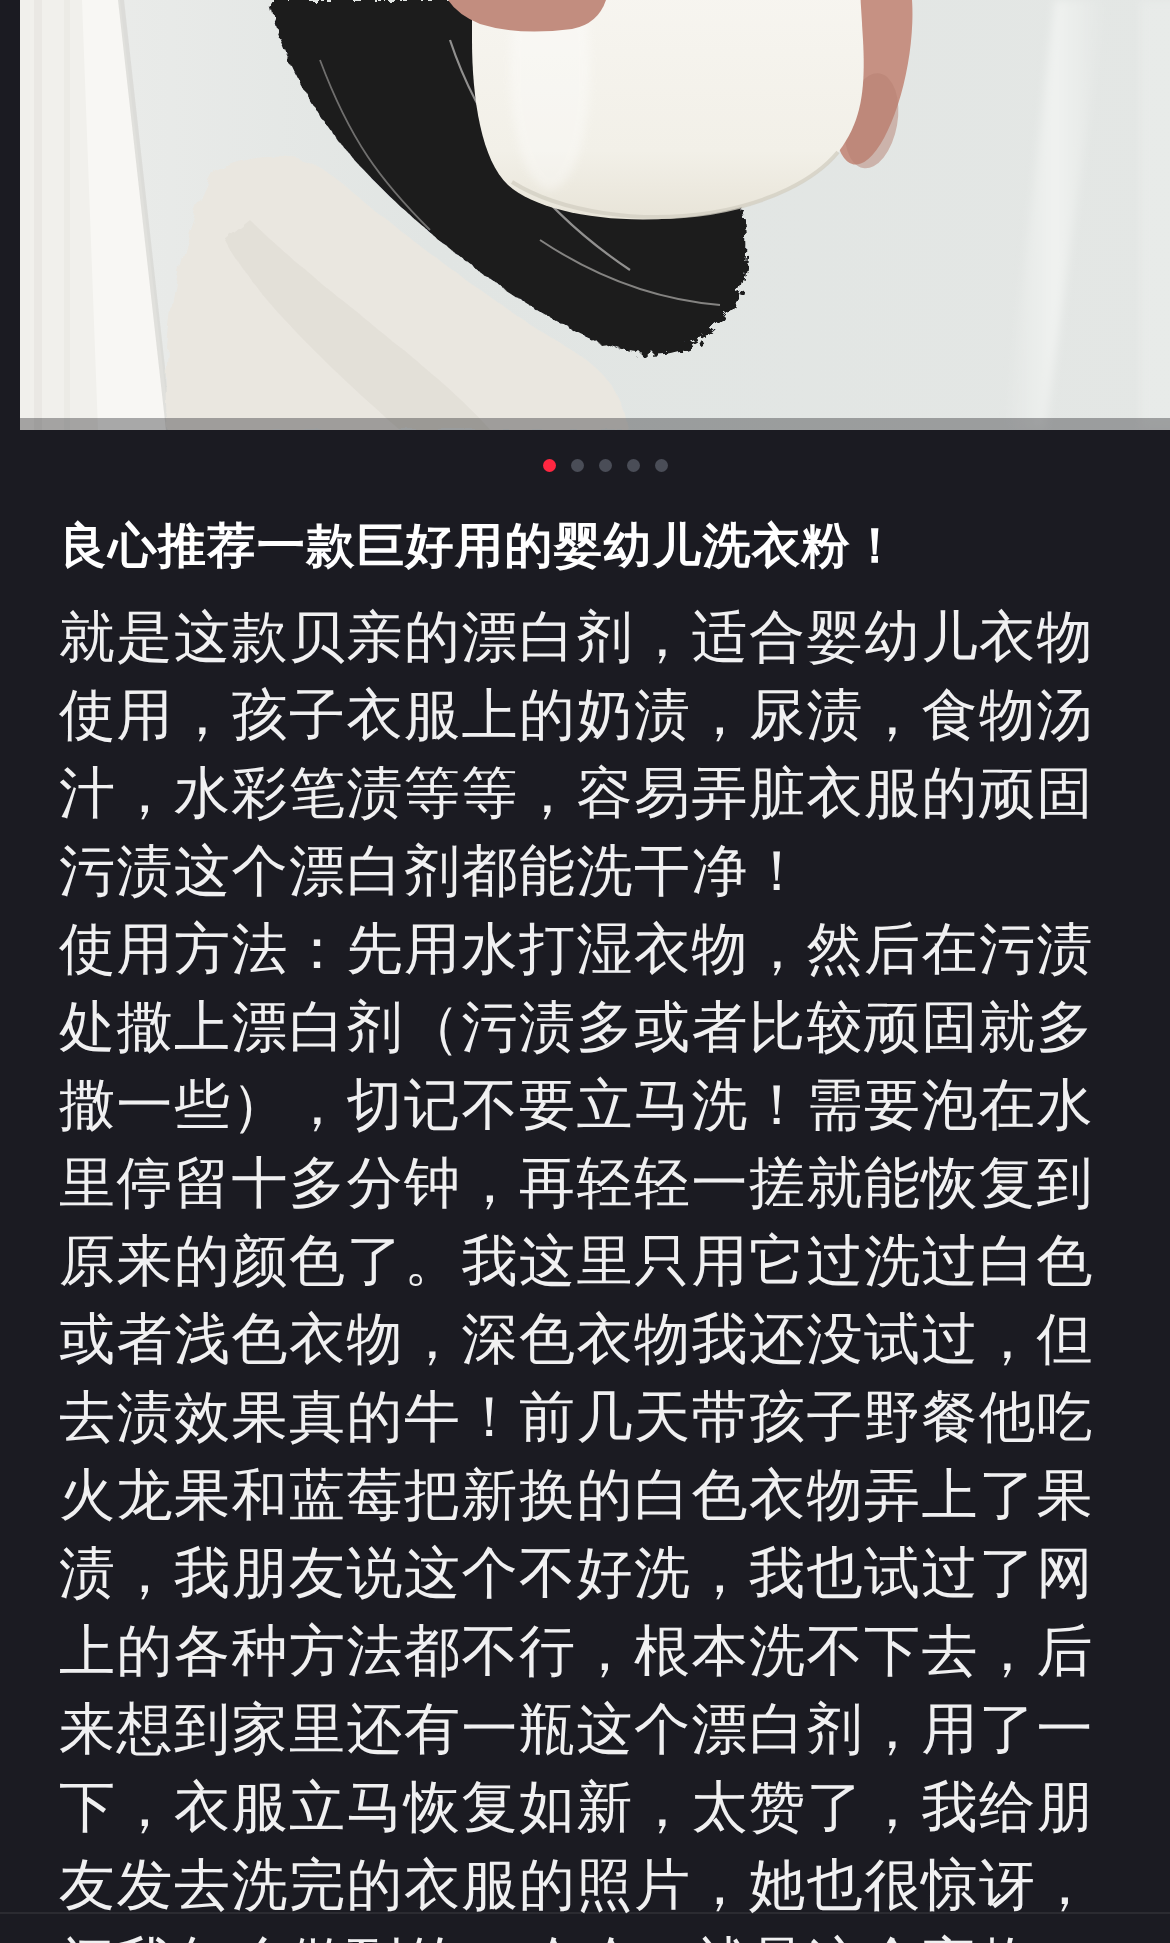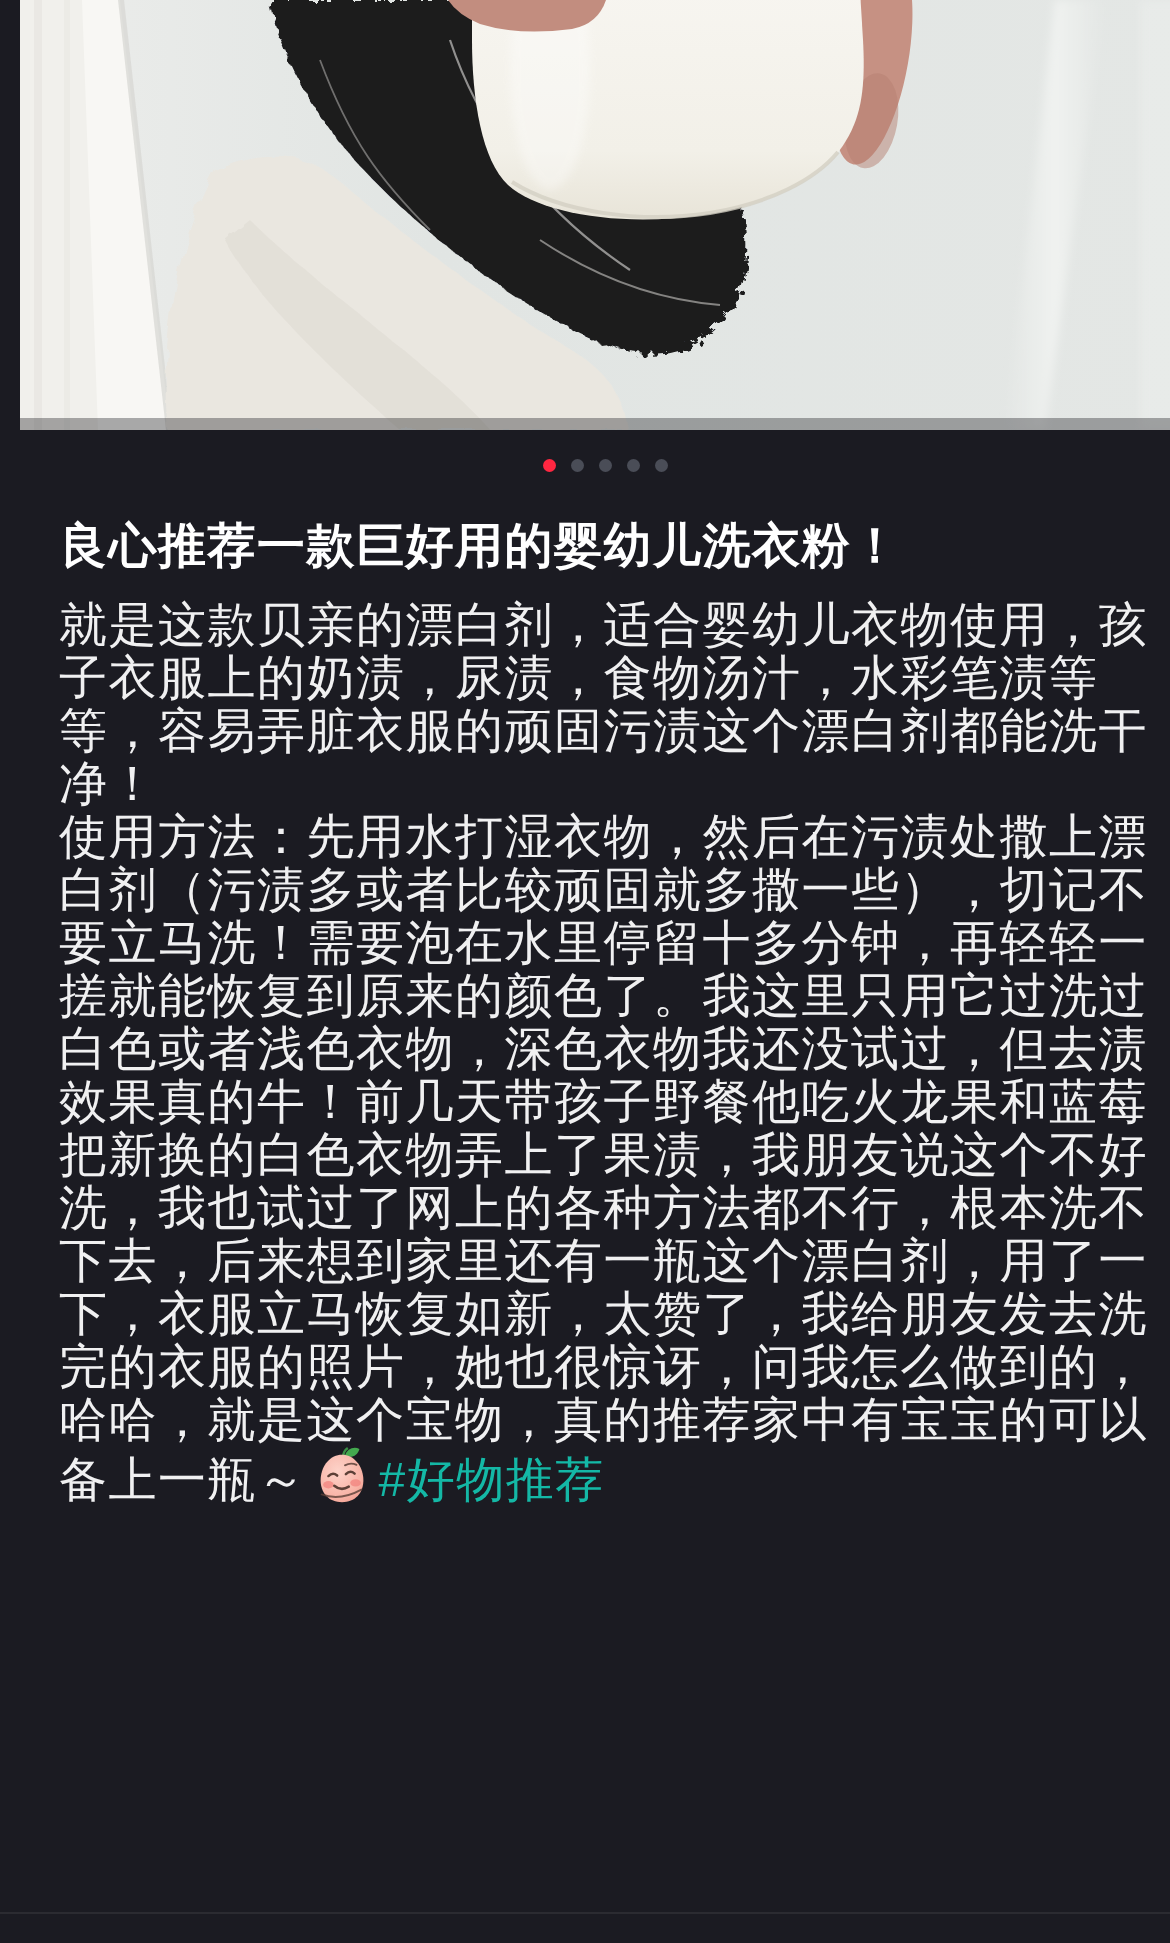--- a/index.html
+++ b/index.html
@@ -23,21 +23,21 @@
 
   
   .content{padding:0 39px;}
   .title{
     margin:44px 0 0 0;
     font-size:48px;line-height:60px;font-weight:700;
     letter-spacing:1.5px;color:#ffffff;
   }
   .bodytext{margin-top:22px;color:#f0f0f1;}
   .bodytext p{
-    margin:0;font-size:48px;line-height:53px;font-weight:400;
+    margin:0;font-size:56px;line-height:78px;font-weight:400;
     letter-spacing:1.5px;text-align:left;
   }
   .emoji{display:inline-block;width:62px;height:62px;vertical-align:-12px;margin:0 6px 0 4px;}
   .emoji svg{width:62px;height:62px;display:block;}
   .hashtag{color:#a3c4ee;cursor:pointer;}
   .bottom-divider{
     position:absolute;left:0;bottom:4px;width:1170px;height:2px;
     background:rgba(255,255,255,0.07);
   }
 </style>

